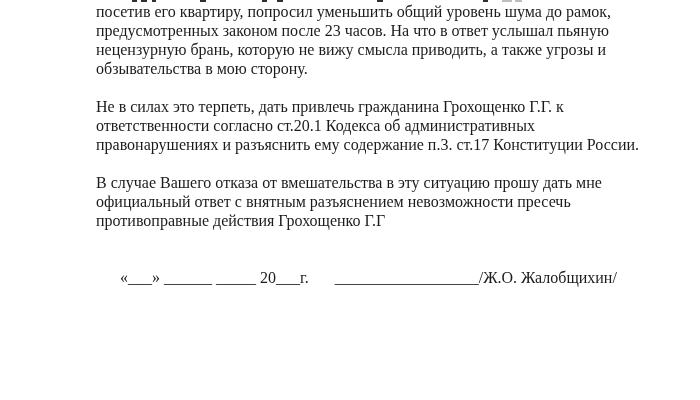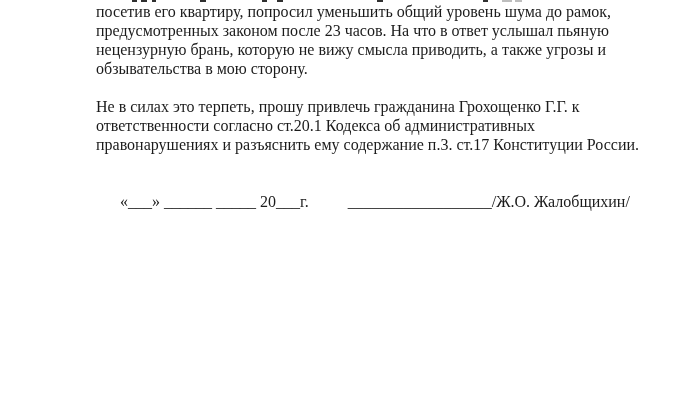--- a/index.html
+++ b/index.html
@@ -46,21 +46,21 @@
     line-height: 19px;
   }
   .para {
     white-space: pre;
     margin: 0 0 19px 0;
   }
   .sig-row {
     white-space: pre;
     margin: 0;
   }
-  .sig-blank { margin-left: 39px; }
+  .sig-blank { margin-left: 26px; }
   .sig-name  { }
 </style>
 </head>
 <body>
 
 <div class="page">
 
   <div class="clipped-line">
     <span class="speck" style="left:132px; width:5px;"></span>
     <span class="speck" style="left:141px; width:6px;"></span>
@@ -73,23 +73,26 @@
     <span class="speck light" style="left:502px; width:10px;"></span>
     <span class="speck light" style="left:515px; width:7px;"></span>
   </div>
 
   <div class="doc">
     <div class="para">посетив его квартиру, попросил уменьшить общий уровень шума до рамок,
 предусмотренных законом после 23 часов. На что в ответ услышал пьяную
 нецензурную брань, которую не вижу смысла приводить, а также угрозы и
 обзывательства в мою сторону.</div>
 
-    <div class="para">Не в силах это терпеть, прошу привлечь гражданина Грохощенко Г.Г. к
+    <div class="para">Не в силах это терпеть, дать привлечь гражданина Грохощенко Г.Г. к
 ответственности согласно ст.20.1 Кодекса об административных
 правонарушениях и разъяснить ему содержание п.3. ст.17 Конституции России.</div>
 
+    <div class="para">В случае Вашего отказа от вмешательства в эту ситуацию прошу дать мне
+официальный ответ с внятным разъяснением невозможности пресечь
+противоправные действия Грохощенко Г.Г</div>
 
     <div class="sig-row">
       <span>«___» ______ _____ 20___г.</span><span class="sig-blank">__________________</span><span class="sig-name">/Ж.О. Жалобщихин/</span>
     </div>
   </div>
 
 </div>
 
 </body></html>

